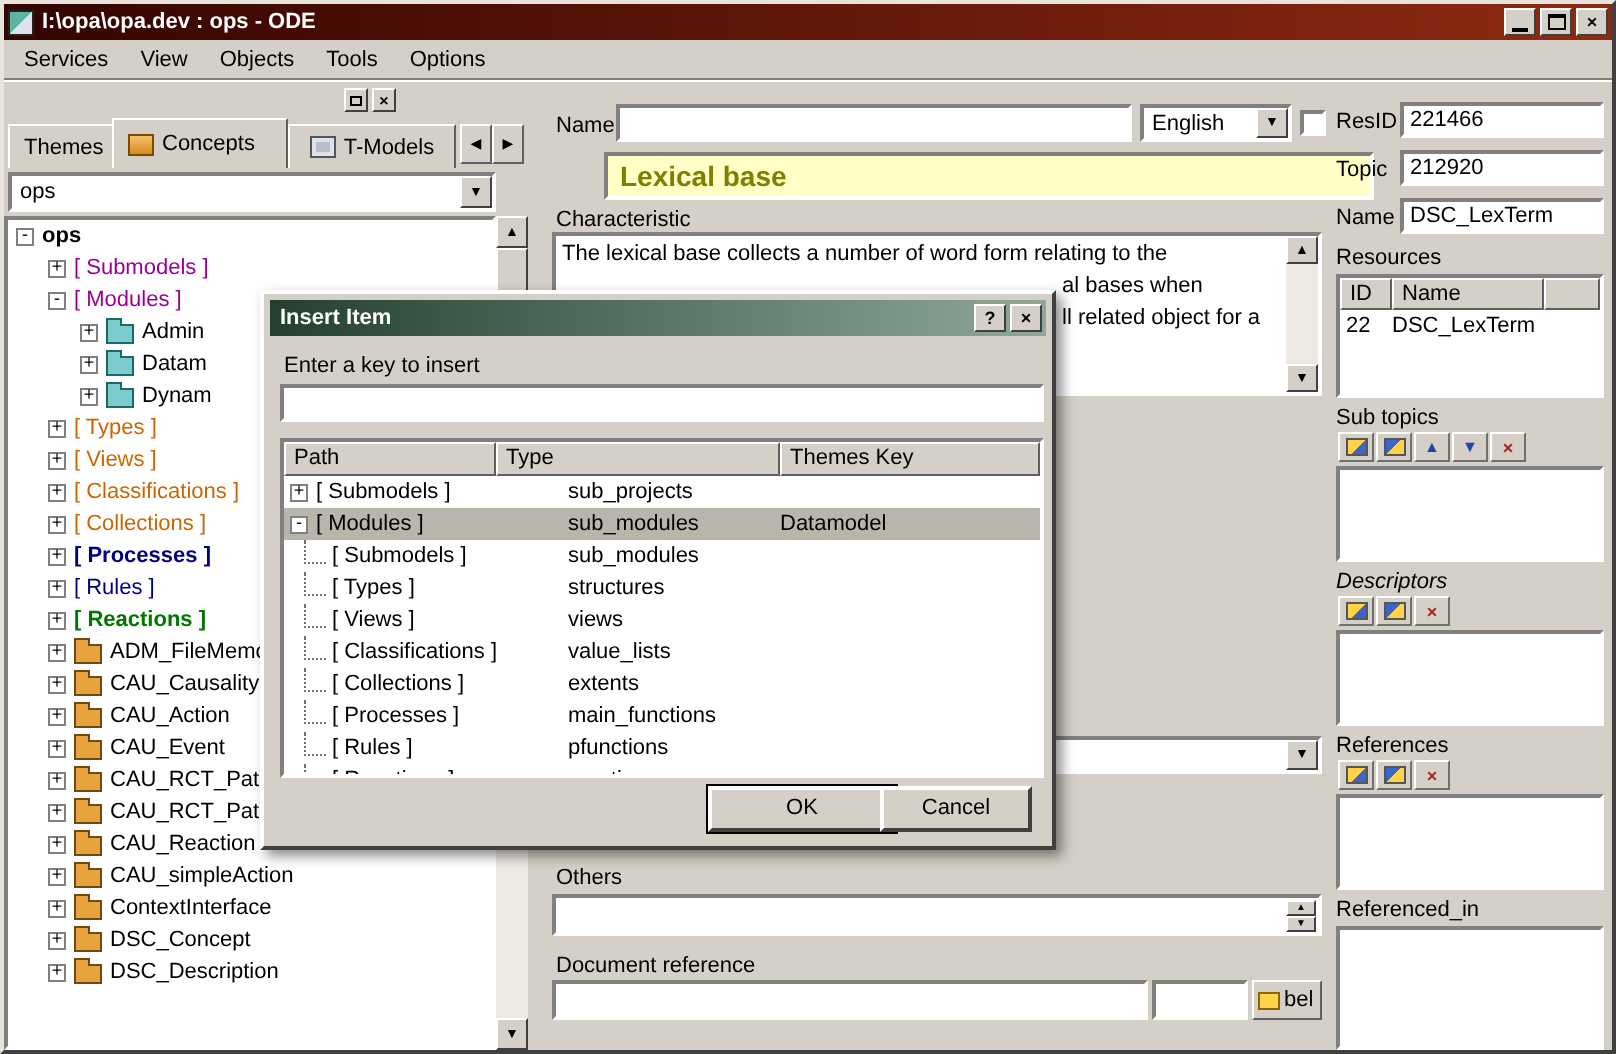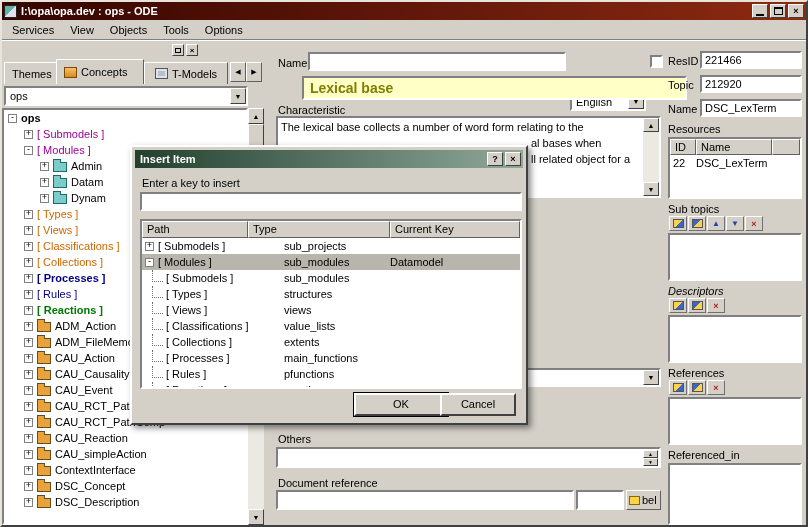--- a/index.html
+++ b/index.html
@@ -186,36 +186,31 @@
       <span class="exp plus"></span>
       <span class="c-navy">[ Rules ]</span>
     </div>
   <div class="trow lv1">
       <span class="exp plus"></span>
       <span class="c-grn b">[ Reactions ]</span>
     </div>
   <div class="trow lv1">
       <span class="exp plus"></span>
       <span class="fold"></span>
-      <span>ADM_Action</span>
-    </div>
-  <div class="trow lv1">
-      <span class="exp plus"></span>
-      <span class="fold"></span>
       <span>ADM_FileMemo</span>
     </div>
   <div class="trow lv1">
       <span class="exp plus"></span>
       <span class="fold"></span>
+      <span>CAU_Causality</span>
+    </div>
+  <div class="trow lv1">
+      <span class="exp plus"></span>
+      <span class="fold"></span>
       <span>CAU_Action</span>
-    </div>
-  <div class="trow lv1">
-      <span class="exp plus"></span>
-      <span class="fold"></span>
-      <span>CAU_Causality</span>
     </div>
   <div class="trow lv1">
       <span class="exp plus"></span>
       <span class="fold"></span>
       <span>CAU_Event</span>
     </div>
   <div class="trow lv1">
       <span class="exp plus"></span>
       <span class="fold"></span>
       <span>CAU_RCT_Path</span>
@@ -257,21 +252,21 @@
       <span>▲</span>
     </div>
   <div class="thumb" style="position:absolute;top:16px;left:0;width:16px;height:44px;"></div>
   <div class="sbb" style="position:absolute;bottom:0;left:0;">
       <span>▼</span>
     </div>
 </div>
 
 <span class="lbl" style="left:278px;top:57px;">Name</span>
 <input class="field" style="left: 308px; top: 52px; width: 258px; height: 19px;" value="">
-<div class="abs sunken combo" style="left:570px;top:52px;width:76px;height:19px;margin-top:40px;">
+<div class="abs sunken combo" style="left:570px;top:52px;width:76px;height:19px;">
   <span class="cv">English</span>
   <span class="cb">
       <span>▼</span>
     </span>
 </div>
 <span class="abs sunken" style="left:650px;top:55px;width:13px;height:13px;"></span>
 
 <div class="abs sect" style="left:276px;top:76px;width:385px;height:24px;margin-left:26px;"><span>Lexical base</span></div>
 
 <span class="lbl" style="left:278px;top:104px;">Characteristic</span>
@@ -396,21 +391,21 @@
     <span class="tbb">
         <span>×</span>
       </span>
   </div>
   <span class="lbl" style="left:10px;top:30px;">Enter a key to insert</span>
   <input class="field" style="left: 8px; top: 45px; width: 382px; height: 19px;" value="">
   <div class="dtable">
     <div class="dthead">
       <span class="dth" style="width:106px;">Path</span>
       <span class="dth" style="width:142px;">Type</span>
-      <span class="dth" style="flex:1;">Current Key</span>
+      <span class="dth" style="flex:1;">Themes Key</span>
     </div>
     <div class="drow">
       <span class="c1">
           <span class="exp plus"></span>
           <span>[ Submodels ]</span>
         </span>
       <span class="c2">sub_projects</span>
       <span class="c3"></span>
     </div>
     <div class="drow sel">

